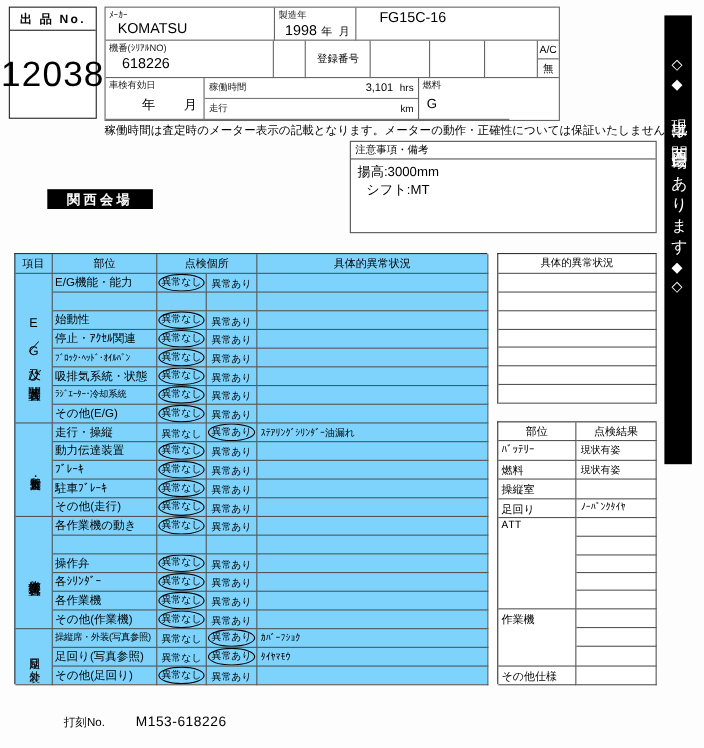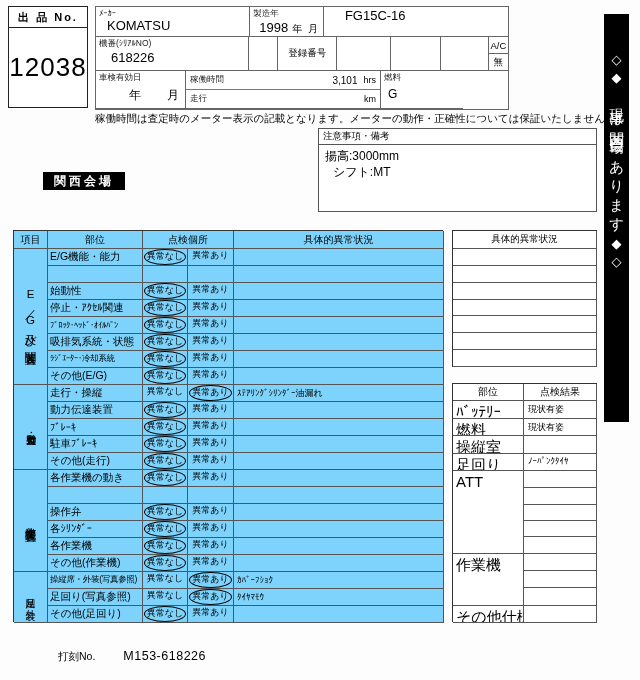--- a/index.html
+++ b/index.html
@@ -3,21 +3,21 @@
 <meta charset="utf-8">
 <style>
   * { margin:0; padding:0; box-sizing:border-box; }
   html,body { background:#e8e8e8; }
   body { font-family:"Liberation Sans","DejaVu Sans",sans-serif; color:#000; }
   .page { position:relative; width:640px; height:680px; background:#fdfdfd; overflow:hidden; }
 
   
   .lot-box { position:absolute; left:8px; top:6px; width:80px; height:102px; border:1.5px solid #222; background:#fff; }
   .lot-head { height:21px; border-bottom:1.5px solid #222; display:flex; align-items:center; justify-content:center; font-size:11px; font-weight:bold; letter-spacing:2px; }
-  .lot-num { height:79px; display:flex; align-items:center; justify-content:center; font-size:26px; letter-spacing:1px; }
+  .lot-num { height:79px; display:flex; align-items:center; justify-content:center; font-size:32px; letter-spacing:1px; }
 
   
   .hdr { position:absolute; left:95px; top:6px; width:414px; border:1px solid #666; background:#fff; }
   .hrow { display:flex; }
   .hcell { border-right:1px solid #666; border-bottom:1px solid #666; padding:1px 3px; overflow:hidden; white-space:nowrap; }
   .hcell:last-child { border-right:none; }
   .lbl { font-size:8.5px; color:#222; }
   .val { font-size:13px; }
   .r1 .hcell { height:30px; }
   .r2 .hcell { height:34px; }
@@ -46,47 +46,47 @@
   .fuel-val { font-size:12px; margin:3px 0 0 4px; }
 
   .meter-note { position:absolute; left:95px; top:112px; font-size:10.5px; white-space:nowrap; }
 
   
   .notes-box { position:absolute; left:318px; top:128px; width:279px; height:84px; border:1px solid #555; background:#fff; }
   .notes-title { height:16px; border-bottom:1px solid #555; font-size:9.5px; display:flex; align-items:center; padding-left:4px; }
   .notes-body { padding:3px 6px; font-size:12px; line-height:1.35; }
   .notes-body .nline2 { padding-left:8px; }
 
-  .venue-badge { position:absolute; left:43px; top:172px; width:82px; height:18px; background:#000; color:#fff; font-size:12px; font-weight:bold; letter-spacing:3px; display:flex; align-items:center; justify-content:center; }
+  .venue-badge { position:absolute; left:43px; top:172px; width:96px; height:18px; background:#000; color:#fff; font-size:12px; font-weight:bold; letter-spacing:3px; display:flex; align-items:center; justify-content:center; }
 
   .disclaimer { position:absolute; left:8px; top:216px; font-size:10.5px; white-space:nowrap; }
 
   
   .mtable { position:absolute; left:13px; top:230px; width:430px; height:392px; display:grid; grid-template-columns:34px 95px 45px 46px 210px; grid-template-rows:18px repeat(22,17px); border-top:1px solid #333; border-left:1px solid #333; background:#7dd3fc; }
   .mt-cell { border-right:1px solid #555; border-bottom:1px solid #555; overflow:hidden; }
   .mt-head { display:flex; align-items:center; justify-content:center; font-size:10px; }
   .sec-cell { display:flex; align-items:center; justify-content:center; }
   .vtext { writing-mode:vertical-lr; text-orientation:upright; line-height:1.05; max-height:100%; letter-spacing:1px; }
   .sec0 { font-size:11.5px; } .sec1 { font-size:10px; letter-spacing:0; } .sec2 { font-size:11.5px; } .sec3 { font-size:10px; letter-spacing:0; line-height:1.1; }
   .part-cell { display:flex; align-items:center; padding:0 2px; font-size:10.5px; white-space:nowrap; }
   .part-cell.sm { font-size:8.5px; letter-spacing:-0.3px; }
-  .opt-cell { display:flex; align-items:flex-start; justify-content:center; font-size:9px; white-space:nowrap; }
+  .opt-cell { display:flex; align-items:flex-end; justify-content:center; font-size:9px; white-space:nowrap; }
   .circled { border:1.4px solid #000; border-radius:50%; padding:0 2px 1px 2px; }
   .remark-cell { display:flex; align-items:center; padding:0 3px; font-size:9px; white-space:nowrap; }
 
   
   .dbox { position:absolute; left:452px; top:230px; width:145px; height:137px; border-top:1px solid #333; border-left:1px solid #333; background:#fff; display:flex; flex-direction:column; }
   .db-head { height:18px; border-right:1px solid #555; border-bottom:1px solid #555; display:flex; align-items:center; justify-content:center; font-size:9.5px; }
   .db-row { flex:1; border-right:1px solid #555; border-bottom:1px solid #555; }
 
   
   .rtable { position:absolute; left:452px; top:383px; width:145px; height:239px; display:grid; grid-template-columns:71px 73px; grid-template-rows:17px 18px 17px 18px 17px 17px 17px 16px 16px 17px 17px 17px 18px 17px; border-top:1px solid #333; border-left:1px solid #333; background:#fff; }
   .rt-cell { border-right:1px solid #555; border-bottom:1px solid #555; overflow:hidden; }
   .rt-head { display:flex; align-items:center; justify-content:center; font-size:10px; }
-  .rt-part { font-size:15px; padding:2px 0 0 3px; white-space:nowrap; }
+  .rt-part { font-size:10px; padding:2px 0 0 3px; white-space:nowrap;font-family:Liberation Mono, monospace; }
   .rt-res { font-size:9px; padding:2px 0 0 4px; white-space:nowrap; }
 
   
   .banner { position:absolute; left:604px; top:14px; width:25px; height:408px; background:#000; color:#fff; display:flex; flex-direction:column; align-items:center; }
   .bn-dia { writing-mode:vertical-lr; text-orientation:upright; font-size:13px; line-height:1; letter-spacing:3px; }
   .bn-dia.top { margin-top:38px; }
   .bn-txt { writing-mode:vertical-lr; text-orientation:upright; font-size:14.5px; letter-spacing:2.5px; margin-top:9px; line-height:1; }
   .bn-dia.bot { margin-top:10px; }
 
   

